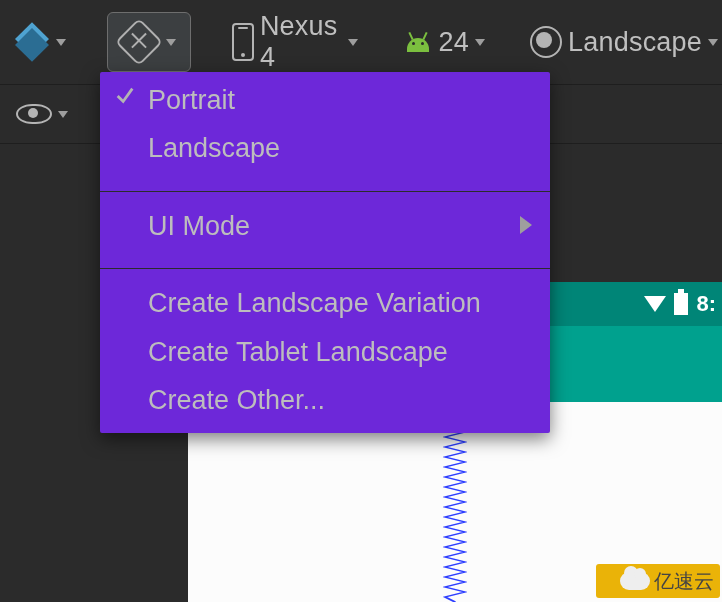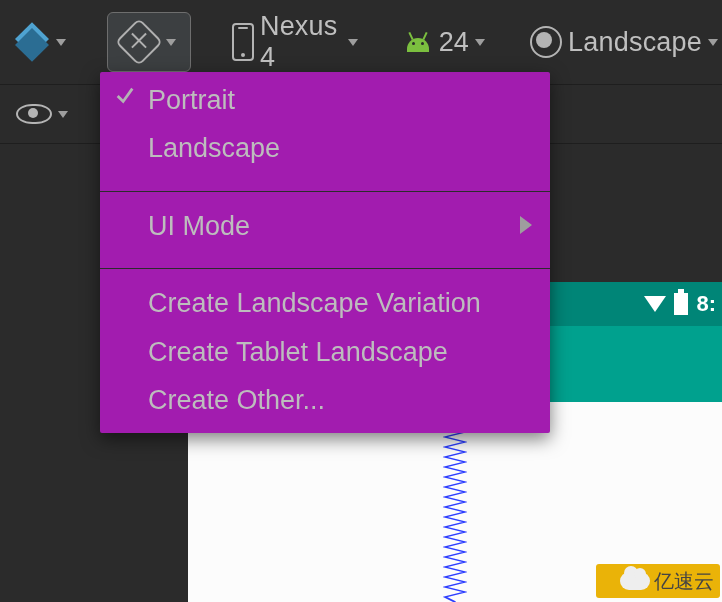--- a/index.html
+++ b/index.html
@@ -22,20 +22,21 @@
   
   .toolbar {
     position: absolute;
     left: 0; top: 8px;
     right: 0;
     height: 68px;
     display: flex;
     align-items: center;
     padding-left: 10px;
     gap: 12px;
+    justify-content: flex-end;
   }
   .tb-item {
     display: inline-flex;
     align-items: center;
     gap: 6px;
     color: #bdbdbd;
     font-size: 26px;
     height: 58px;
     padding: 0 4px;
   }
@@ -200,21 +201,21 @@
     border-radius: 50%;
     top: 4px; left: 12px;
   }
 
   
   .menu {
     position: absolute;
     left: 100px;
     top: 72px;
     width: 450px;
-    background: #a21caf;
+    background: #6d28d9;
     box-shadow: 0 6px 18px rgba(0,0,0,.5);
     border-radius: 2px;
     z-index: 50;
   }
   .menu .mi {
     padding: 6px 26px 6px 48px;
     color: #bdbdbd;
     font-size: 27px;
     position: relative;
     line-height: 1.35;

